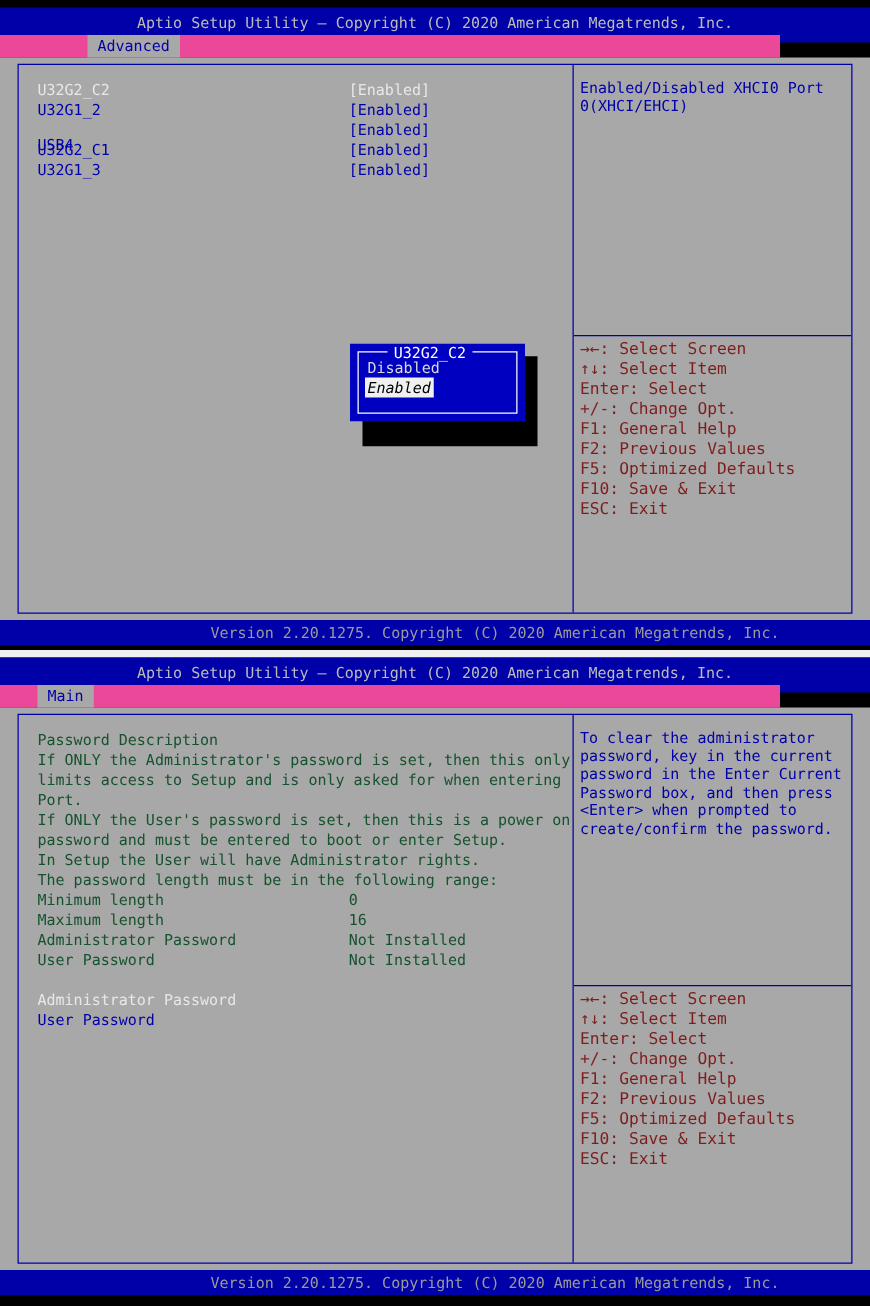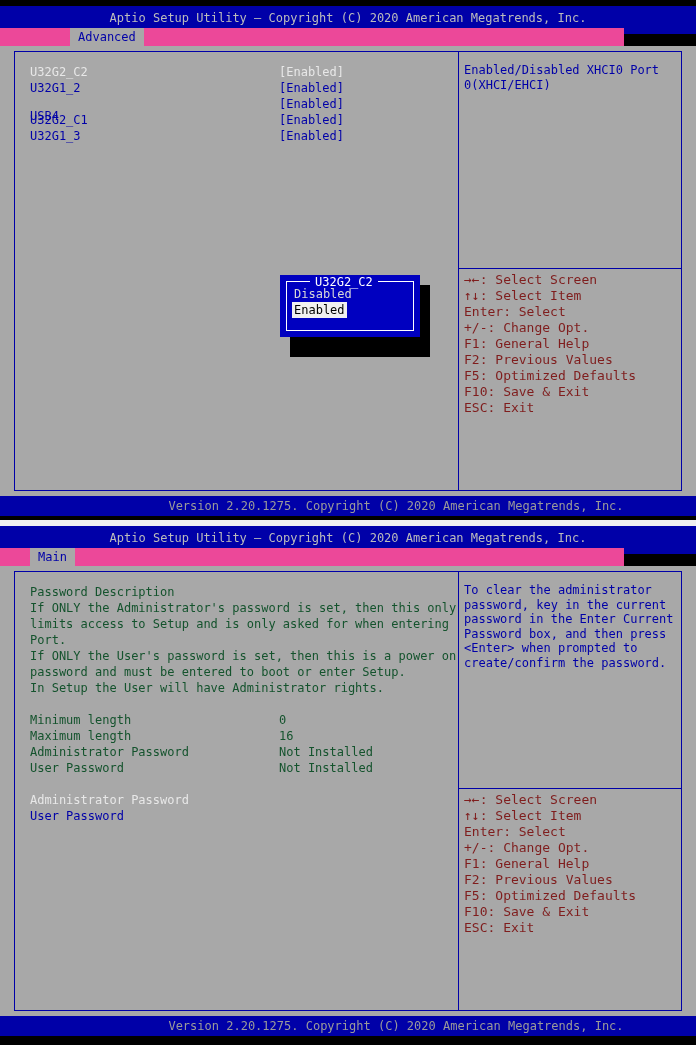--- a/index.html
+++ b/index.html
@@ -230,21 +230,21 @@
     <div class="navline" style="left:464px;top:306px;">F2: Previous Values</div>
     <div class="navline" style="left:464px;top:322px;">F5: Optimized Defaults</div>
     <div class="navline" style="left:464px;top:338px;">F10: Save &amp; Exit</div>
     <div class="navline" style="left:464px;top:354px;">ESC: Exit</div>
 
     <div class="dialog-shadow" style="left:290px;top:239px;width:140px;height:72px;"></div>
     <div class="dialog" style="left:280px;top:229px;width:140px;height:62px;">
       <div class="dialog-inner" style="left:6px;top:6px;width:128px;height:50px;"></div>
       <div class="dialog-title" style="left:30px;top:1px;">U32G2_C2</div>
       <div class="dialog-opt" style="left:12px;top:11px;">Disabled</div>
-      <div class="dialog-opt selected" style="left:12px;top:27px;">Enabled</div>
+      <div class="dialog-opt selected" style="left:12px;top:27px;font-style:italic;">Enabled</div>
     </div>
   </div>
 
   <div class="footer" style="top:496px;">
     <div class="ftext">Version 2.20.1275. Copyright (C) 2020 American Megatrends, Inc.</div>
   </div>
 
   <div class="blackgap" style="top:516px;height:4px;"></div>
 </div>
 
@@ -265,20 +265,21 @@
     <div class="vdiv" style="left:458px;top:6px;height:438px;"></div>
     <div class="hdiv" style="left:459px;top:222px;width:222px;"></div>
 
     <div class="row c-dark" style="left:30px;top:18px;">Password Description</div>
     <div class="row c-dark" style="left:30px;top:34px;">If ONLY the Administrator's password is set, then this only</div>
     <div class="row c-dark" style="left:30px;top:50px;">limits access to Setup and is only asked for when entering</div>
     <div class="row c-dark" style="left:30px;top:66px;">Port.</div>
     <div class="row c-dark" style="left:30px;top:82px;">If ONLY the User's password is set, then this is a power on</div>
     <div class="row c-dark" style="left:30px;top:98px;">password and must be entered to boot or enter Setup.</div>
     <div class="row c-dark" style="left:30px;top:114px;">In Setup the User will have Administrator rights.</div>
+    <div class="row c-dark" style="left:30px;top:130px;">The password length must be in the following range:</div>
 
     <div class="row c-dark" style="left:30px;top:146px;">Minimum length</div>
     <div class="row c-dark" style="left:279px;top:146px;">0</div>
 
     <div class="row c-dark" style="left:30px;top:162px;">Maximum length</div>
     <div class="row c-dark" style="left:279px;top:162px;">16</div>
 
     <div class="row c-dark" style="left:30px;top:178px;">Administrator Password</div>
     <div class="row c-dark" style="left:279px;top:178px;">Not Installed</div>
 

